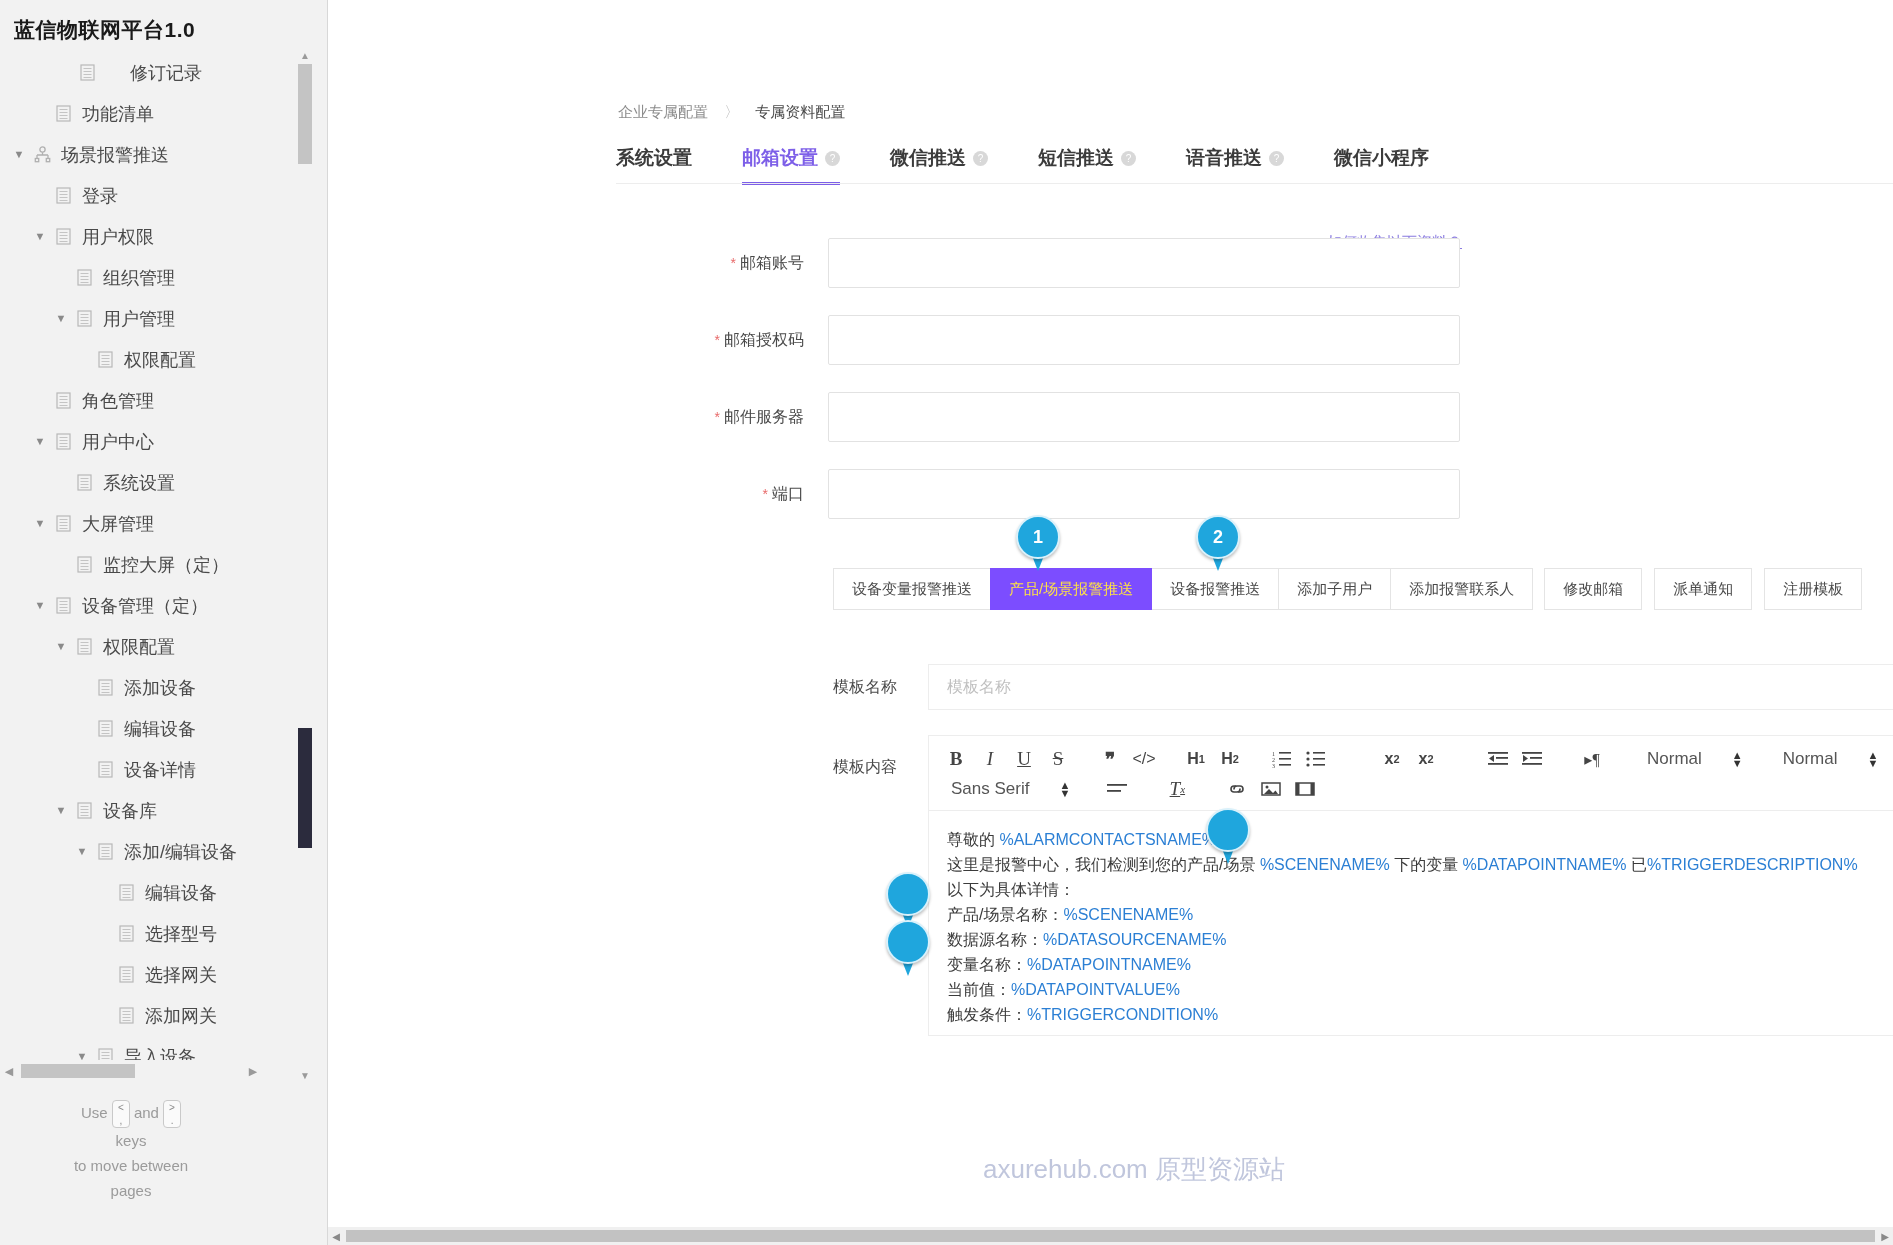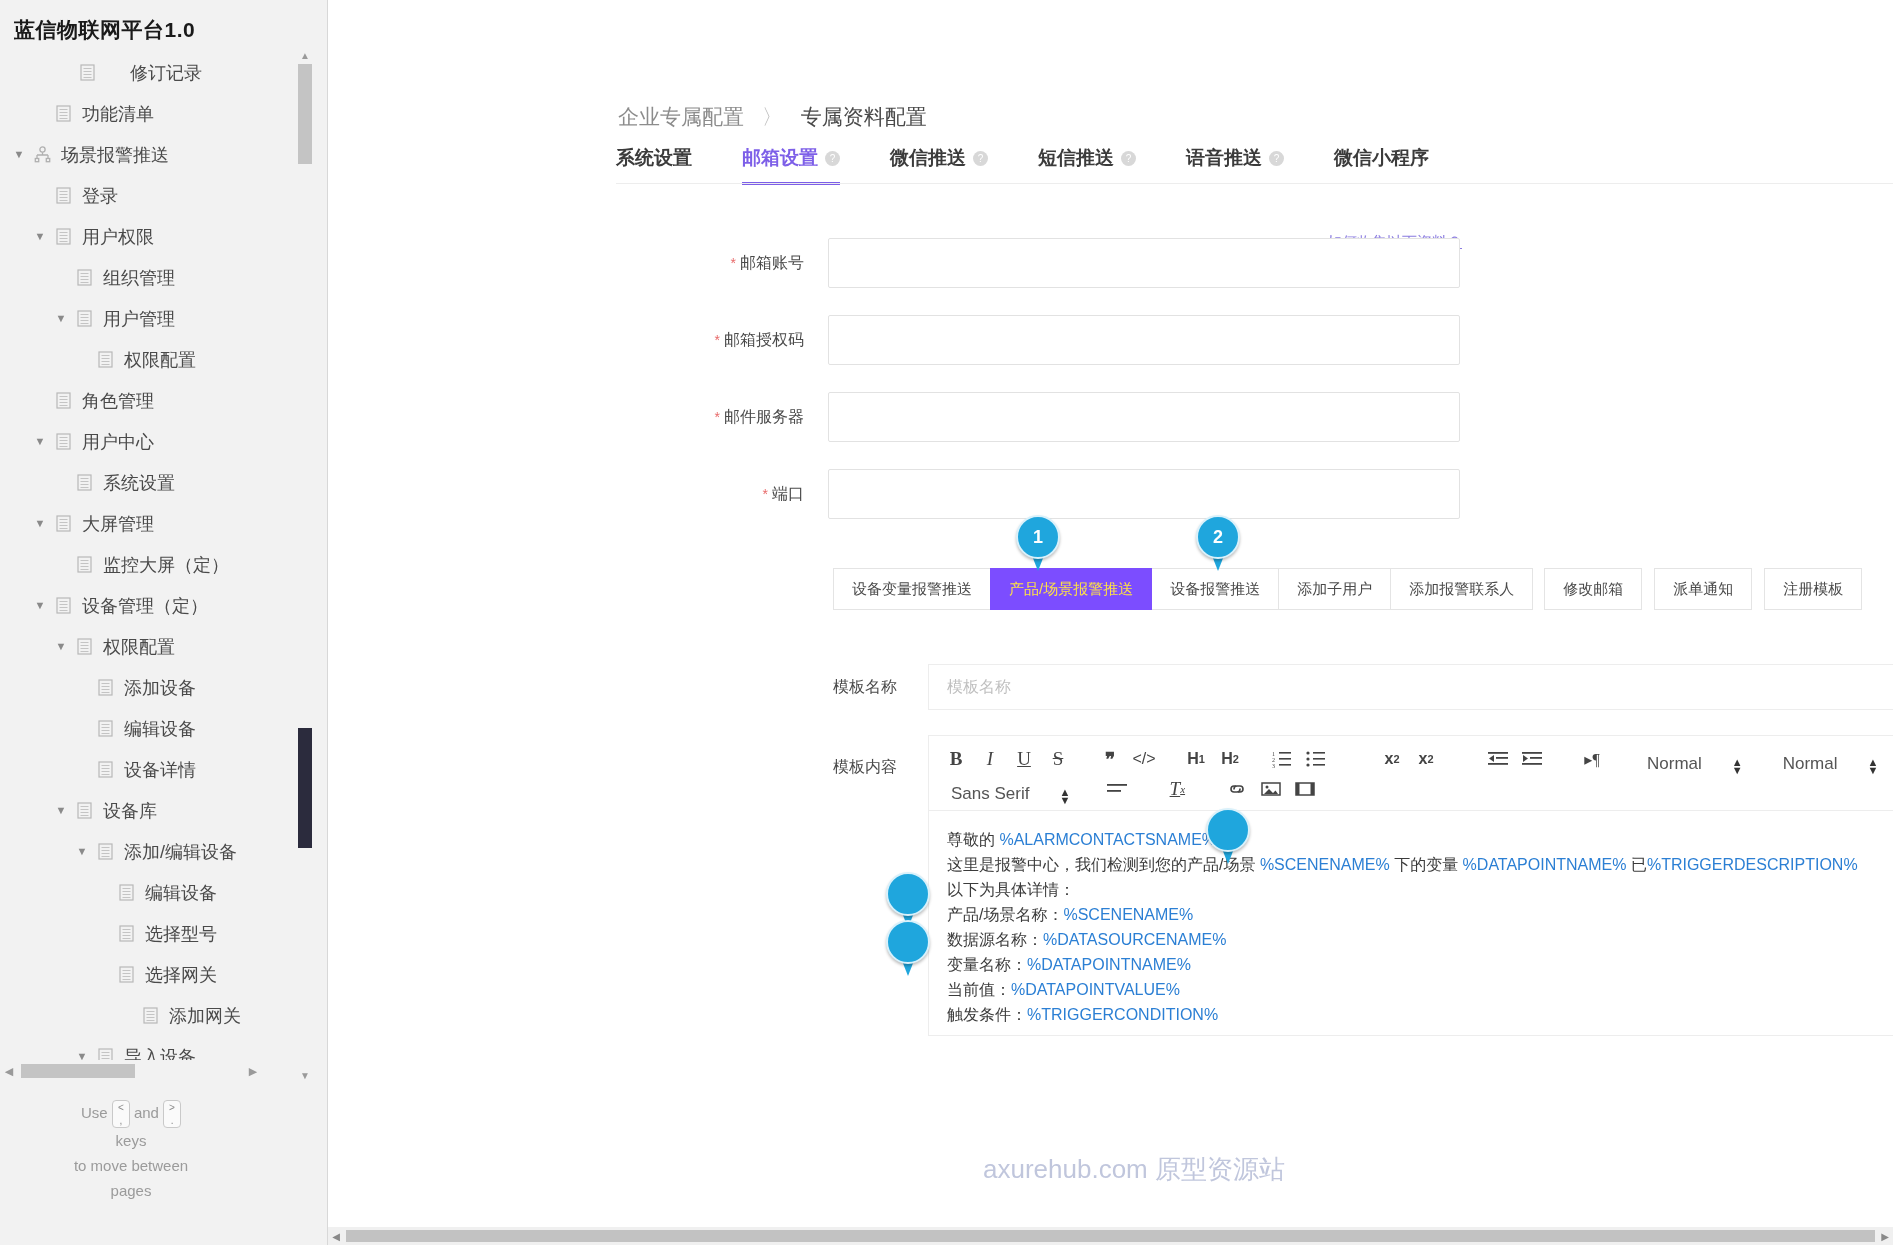--- a/index.html
+++ b/index.html
@@ -130,21 +130,21 @@
     flex: 1;
     position: relative;
     height: 1245px;
     background: #ffffff;
     overflow: hidden;
   }
   .main-inner { position: absolute; left: 0; top: 0; right: 0; bottom: 0; background:#fff; }
 
   .breadcrumb {
     position: absolute; left: 290px; top: 103px;
-    font-size: 21px; color: #8c8c8c;
+    font-size: 15px; color: #8c8c8c;
   }
   .breadcrumb .crumb-link { color: #8c8c8c; text-decoration: none; }
   .breadcrumb .sep { margin: 0 12px; color: #bdbdbd; }
   .breadcrumb .crumb-current { color: #4a4a4a; }
 
   .tabs {
     position: absolute; left: 288px; top: 137px; right: 0;
     display: flex; align-items: flex-end; height: 48px;
   }
   .tab {
@@ -219,21 +219,21 @@
     display: flex; flex-wrap: wrap; align-items: center;
   }
   .tb {
     display: inline-flex; align-items: center; justify-content: center;
     height: 30px; min-width: 34px; padding: 0 5px;
     font-size: 19px; color: #444; font-family: "Liberation Serif", serif;
   }
   .tb.sans { font-family: "Liberation Sans", sans-serif; font-size: 16px; }
   .tb.sep { width: 18px; min-width: 18px; }
   .tb-select {
-    display: inline-flex; align-items: flex-end; height: 30px;
+    display: inline-flex; align-items: center; height: 30px;
     font-size: 17px; color: #555; padding: 0 8px; font-family: "Liberation Sans", sans-serif;
   }
   .tb-select .sarrow { margin-left: 30px; font-size: 11px; color: #333; line-height: 8px; }
   .tb-select .sarrow span { display:block; }
   .tb svg { display: block; }
   .editor-body {
     padding: 16px 18px 8px 18px; font-size: 16px; line-height: 25px; color: #3b3b3b;
     min-height: 210px;
   }
   .editor-body .v { color: #2b7fd4; }
@@ -576,21 +576,21 @@
             <svg class="doc-glyph" width="15" height="17" viewBox="0 0 15 17">
               <rect x="1" y="1" width="13" height="15" stroke="#b8b8b8" stroke-width="1.2" fill="none"></rect>
               <rect x="3.5" y="4" width="8" height="1" fill="#c4c4c4"></rect>
               <rect x="3.5" y="7" width="8" height="1" fill="#c4c4c4"></rect>
               <rect x="3.5" y="10" width="8" height="1" fill="#c4c4c4"></rect>
               <rect x="3.5" y="13" width="8" height="1" fill="#c4c4c4"></rect>
             </svg>
           </span>
           <span class="lbl">选择网关</span>
         </div>
-        <div class="tree-item" style="padding-left: 116px;">
+        <div class="tree-item" style="padding-left: 92px;">
           <span class="caret empty">▼</span>
           <span class="ic">
             <svg class="doc-glyph" width="15" height="17" viewBox="0 0 15 17">
               <rect x="1" y="1" width="13" height="15" stroke="#b8b8b8" stroke-width="1.2" fill="none"></rect>
               <rect x="3.5" y="4" width="8" height="1" fill="#c4c4c4"></rect>
               <rect x="3.5" y="7" width="8" height="1" fill="#c4c4c4"></rect>
               <rect x="3.5" y="10" width="8" height="1" fill="#c4c4c4"></rect>
               <rect x="3.5" y="13" width="8" height="1" fill="#c4c4c4"></rect>
             </svg>
           </span>

